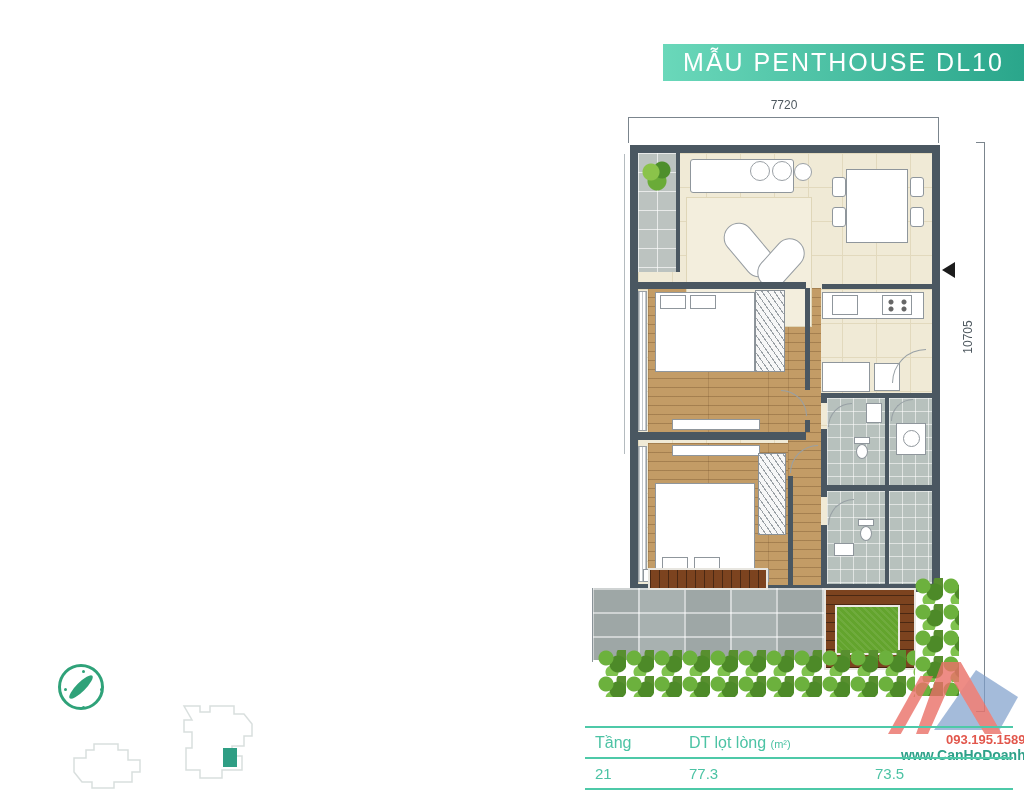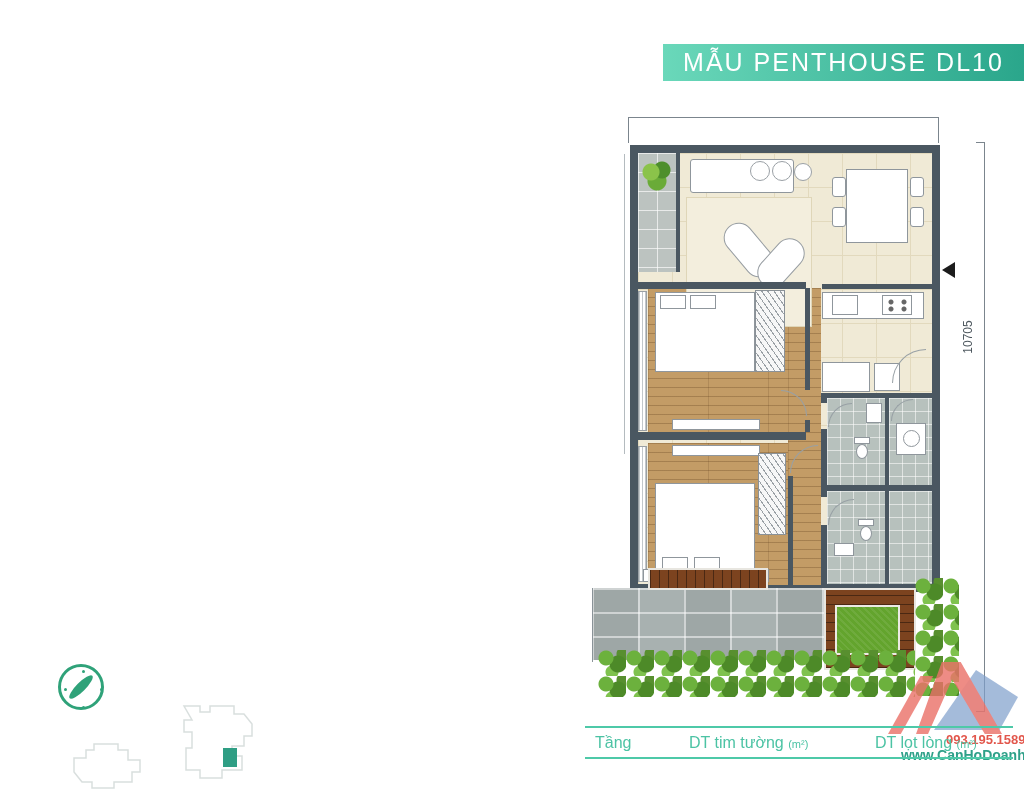--- a/index.html
+++ b/index.html
@@ -99,20 +99,21 @@
 </style>
 </head>
 <body>
 
 <div id="page">
 
   <div id="banner" class="abs">
     <span>MẪU PENTHOUSE DL10</span>
   </div>
 
+  <div class="abs dimtxt" style="left:628px;top:98px;width:312px;text-align:center;">7720</div>
   <div class="abs dimline" style="left:628px;top:117px;width:311px;height:1px;"></div>
   <div class="abs dimline" style="left:628px;top:117px;width:1px;height:26px;"></div>
   <div class="abs dimline" style="left:938px;top:117px;width:1px;height:26px;"></div>
 
   <div class="abs dimline" style="left:984px;top:142px;width:1px;height:570px;"></div>
   <div class="abs dimline" style="left:976px;top:142px;width:9px;height:1px;"></div>
   <div class="abs dimline" style="left:976px;top:711px;width:9px;height:1px;"></div>
   <div class="abs dimtxt" style="left:933px;top:330px;width:70px;text-align:center;transform:rotate(-90deg);">10705</div>
 
   <div class="abs" style="left:942px;top:262px;width:0;height:0;border-top:8px solid transparent;border-bottom:8px solid transparent;border-right:13px solid #1c1c1c;"></div>
@@ -235,21 +236,23 @@
   </div>
   <div id="phone" class="abs">093.195.1589</div>
   <div id="website" class="abs">www.CanHoDoanhNhan.com</div>
 
   <div id="table" class="abs">
     <div class="trow head">
       <div class="tcell">
         <span>Tầng</span><span class="unit"></span>
       </div>
       <div class="tcell">
-        <span>DT tim tường </span><span class="unit">(m²)</span>
-      </div>
-      <div class="tcell">
         <span>DT lọt lòng </span><span class="unit">(m²)</span>
       </div>
     </div>
+    <div class="trow vals">
+      <div class="tcell">21</div>
+      <div class="tcell">77.3</div>
+      <div class="tcell">73.5</div>
+    </div>
   </div>
 
 </div>
 
 </body></html>

